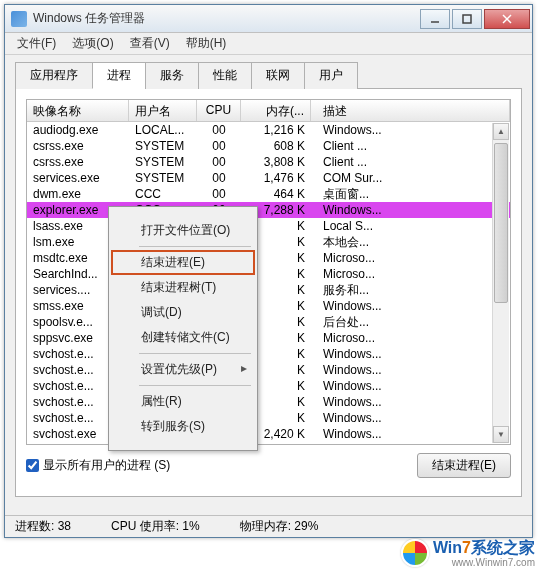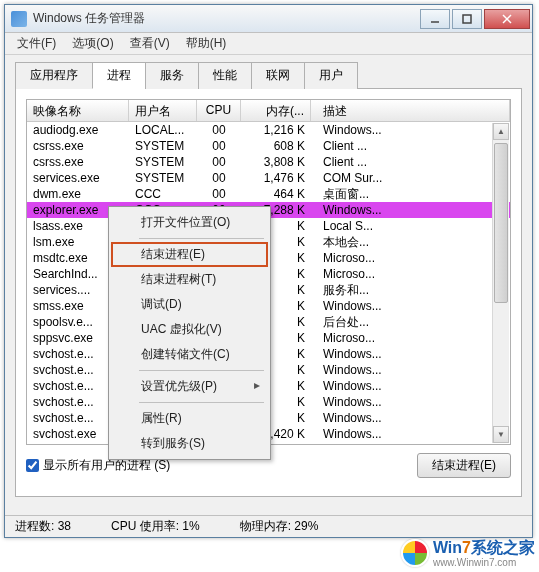--- a/index.html
+++ b/index.html
@@ -44,33 +44,33 @@
 .scrollbar .sbtn { height: 17px; background: linear-gradient(to bottom,#f6f6f6,#e0e0e0); border: 1px solid #c0c0c0; display:flex; align-items:center; justify-content:center; color:#606060; font-size:8px; }
 .scrollbar .thumb { position: absolute; left: 1px; right: 1px; top: 20px; height: 160px; background: linear-gradient(to right,#e4e4e4,#cfcfcf); border: 1px solid #b0b0b0; border-radius: 2px; }
 
 .bottomrow { display: flex; align-items: center; margin-top: 8px; font-size: 12px; }
 .chk { display:flex; align-items:center; gap:4px; }
 .chk input { accent-color: #2060c0; }
 .endbtn { margin-left: auto; padding: 3px 14px; font-size: 12px; border: 1px solid #a0a0a0; background: linear-gradient(to bottom,#f8f8f8,#e0e0e0); border-radius: 3px; }
 
 .statusbar { position: absolute; left: 0; right: 0; bottom: 0; height: 22px; background: #f0f0f0; border-top: 1px solid #c0c0c0; display: flex; align-items: center; font-size: 12px; padding: 0 10px; gap: 40px; }
 
-.ctxmenu { position: absolute; left: 108px; top: 206px; width: 163px; background: #f0f0f0; border: 1px solid #979797; box-shadow: 2px 2px 4px rgba(0,0,0,0.25); padding: 3px 2px; z-index: 10; }
+.ctxmenu { position: absolute; left: 108px; top: 206px; width: 150px; background: #f0f0f0; border: 1px solid #979797; box-shadow: 2px 2px 4px rgba(0,0,0,0.25); padding: 11px 2px; z-index: 10; }
 .ctxmenu .citem { padding: 4px 10px 4px 30px; font-size: 12px; color: #222; position: relative; }
 .ctxmenu .citem.hl { outline: 2px solid #d05020; outline-offset: -2px; }
 .ctxmenu .citem.arrow::after { content: "▸"; position: absolute; right: 8px; color: #555; }
 .ctxmenu .sep { height: 1px; background: #c0c0c0; margin: 3px 4px 3px 28px; }
 
 .watermark { position: absolute; right: 4px; bottom: 4px; display: flex; align-items: center; gap: 4px; font-size: 12px; margin-top: 20px; }
 .watermark .logo { width: 28px; height: 28px; border-radius: 50%; background:
   conic-gradient(#e23 0 90deg, #7b3 90deg 180deg, #29e 180deg 270deg, #fc2 270deg 360deg);
   border: 2px solid #fff; box-shadow: 0 0 2px rgba(0,0,0,0.3); }
 .watermark .t1 { color: #1a5fb0; font-weight: bold; font-size: 16px; }
 .watermark .t1 .seven { color: #e07000; }
-.watermark .t2 { color: #888; font-size: 10px; display:block; margin-top:-2px; }
+.watermark .t2 { color: #888; font-size: 10px; display:block; margin-top:-2px;text-align:right; }
 </style>
 </head>
 <body>
 
 <div class="window">
 
   <div class="titlebar">
     <div class="icon"></div>
     <div class="title">Windows 任务管理器</div>
     <div class="btns">
@@ -292,21 +292,20 @@
   </div>
 
 </div>
 
 <div class="ctxmenu" id="ctxmenu">
     <div class="citem">打开文件位置(O)</div>
     <div class="sep"></div>
     <div class="citem hl">结束进程(E)</div>
     <div class="citem">结束进程树(T)</div>
     <div class="citem">调试(D)</div>
-    <div class="citem">UAC 虚拟化(V)</div>
     <div class="citem">创建转储文件(C)</div>
     <div class="sep"></div>
     <div class="citem arrow">设置优先级(P)</div>
     <div class="sep"></div>
     <div class="citem">属性(R)</div>
     <div class="citem">转到服务(S)</div>
   </div>
 
 <div class="watermark">
   <div class="logo"></div>

